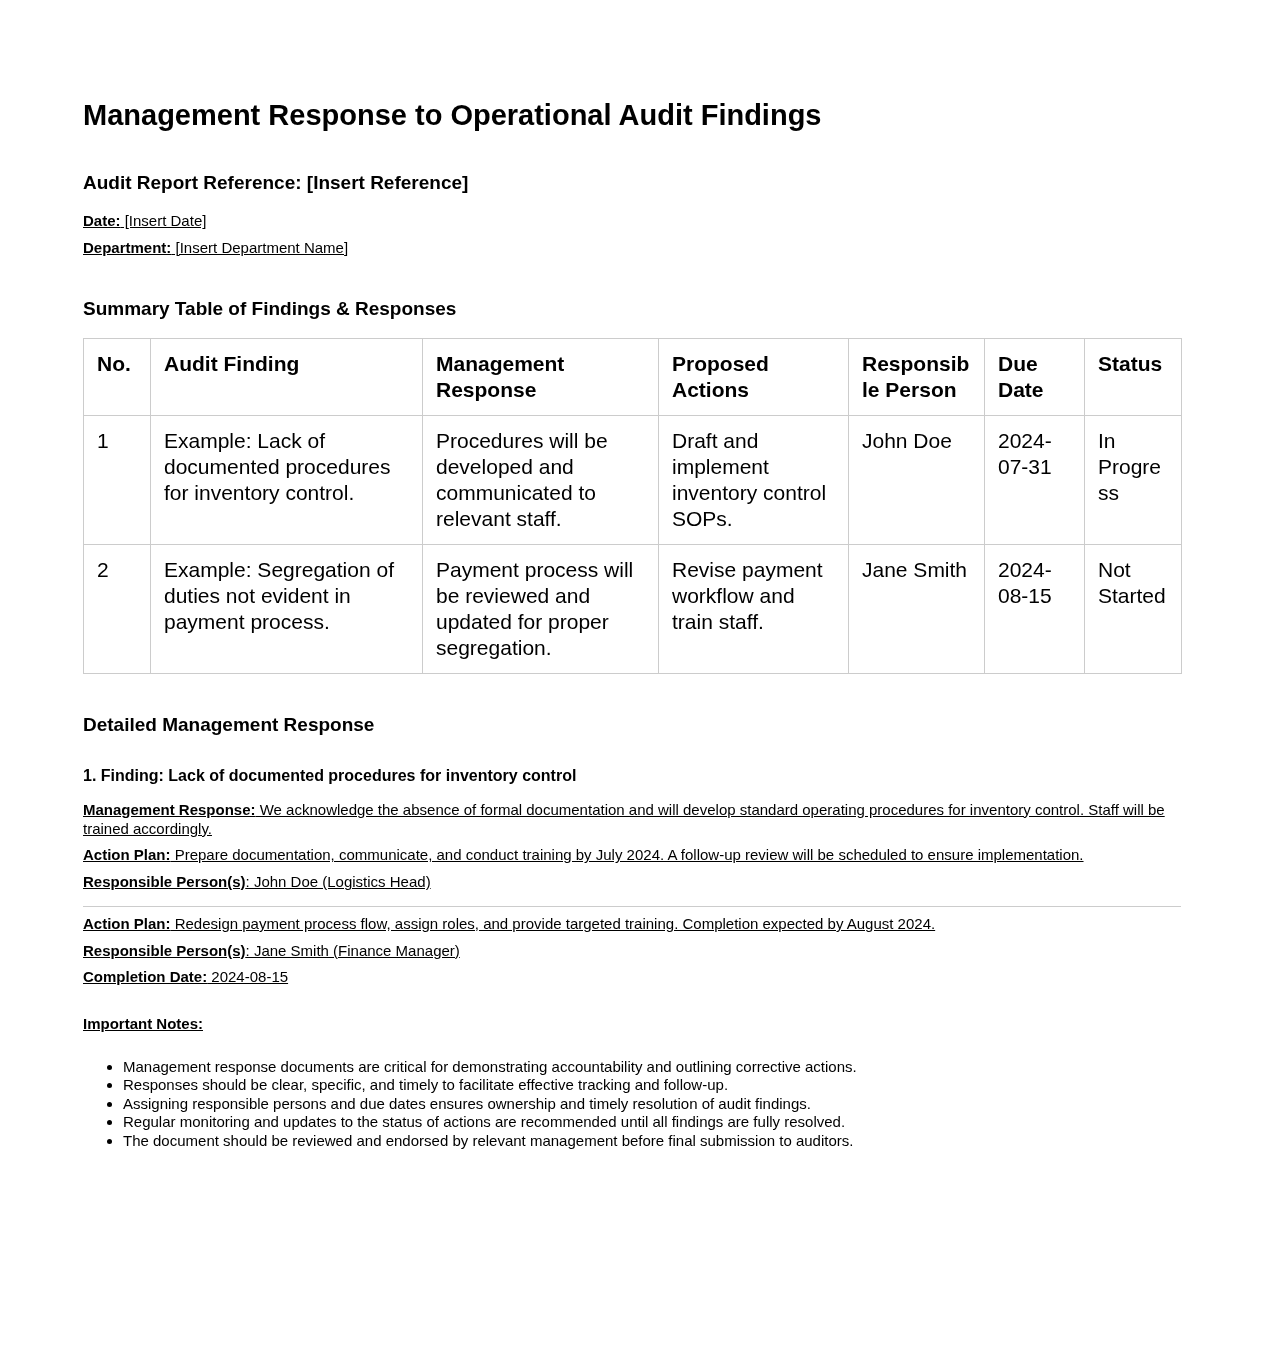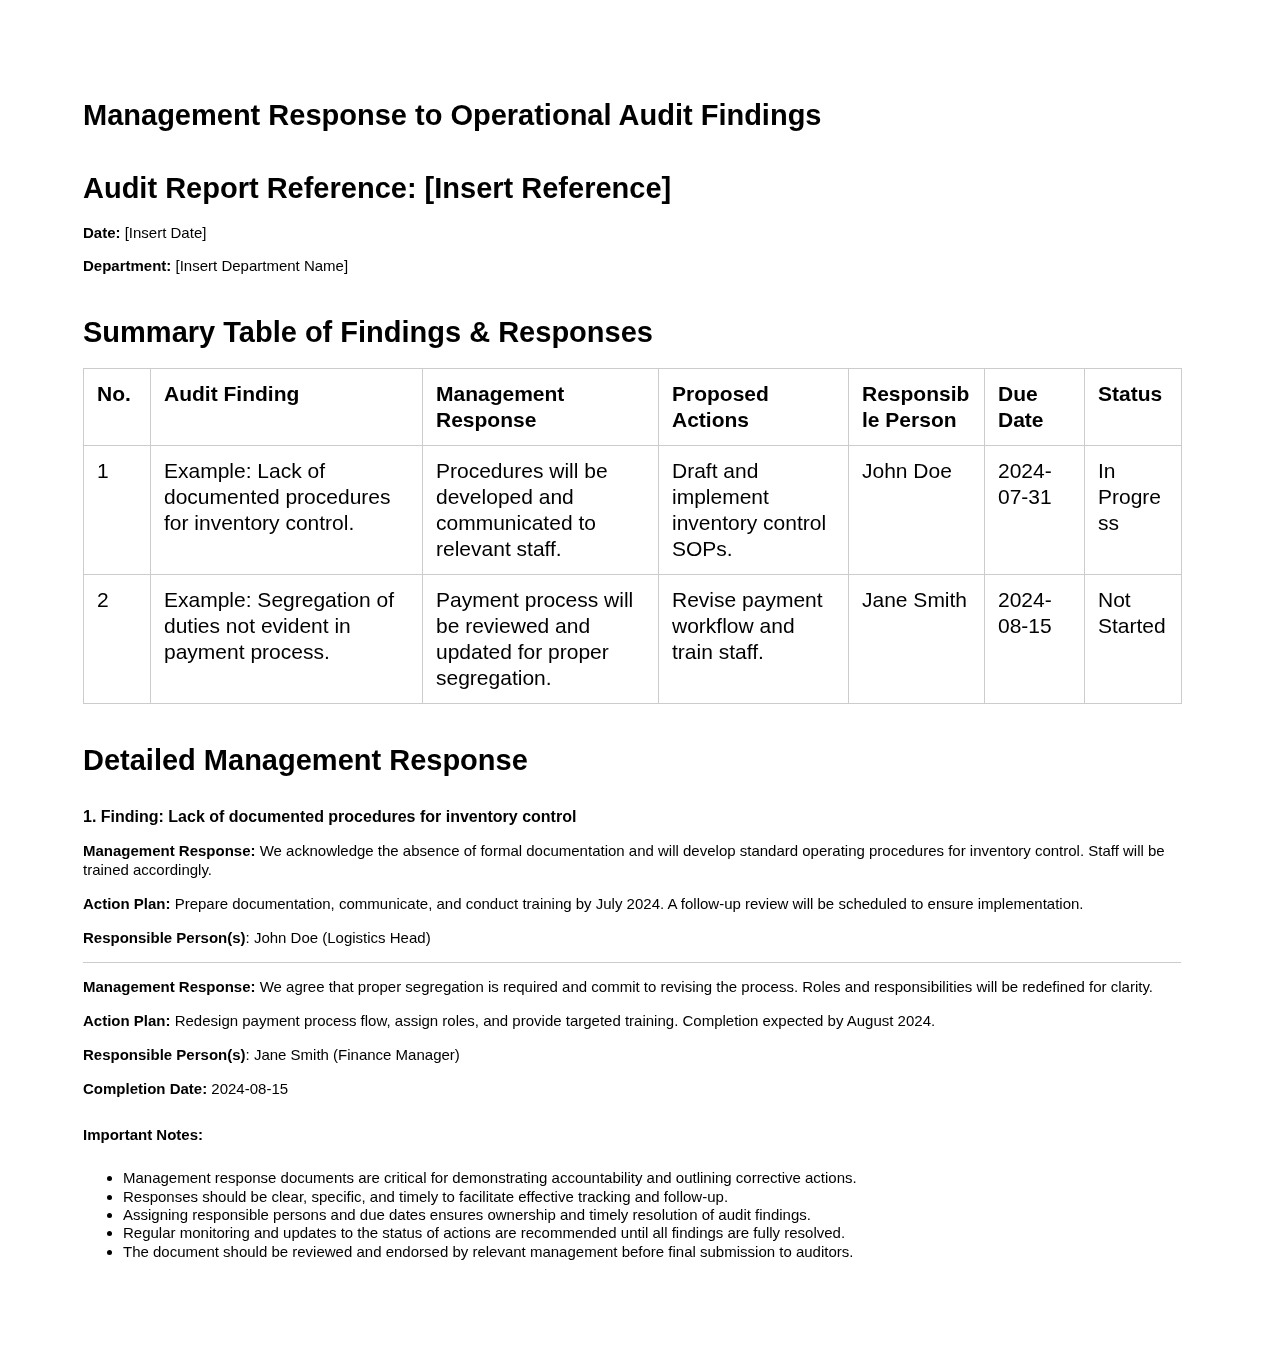--- a/index.html
+++ b/index.html
@@ -22,32 +22,32 @@
     font-size: 15px;
     line-height: 1.25;
   }
   h1.doc-title {
     font-size: 29px;
     font-weight: 700;
     margin: 0 0 0 0;
     line-height: 1.15;
   }
   h2.doc-h2 {
-    font-size: 29px;
+    font-size: 19px;
     font-weight: 700;
     margin: 40px 0 18px 0;
     line-height: 1.15;
   }
   h3.doc-h3 {
     font-size: 16px;
     font-weight: 700;
     margin: 30px 0 16px 0;
     line-height: 1.2;
   }
-  p { margin: 15px 0; }
+  p { margin: 8px 0; text-decoration: underline; }
   .label { font-weight: 700; }
 
   table.findings-table {
     border-collapse: collapse;
     table-layout: fixed;
     width: 1098px;
     margin: 0 0 8px 0;
     font-size: 21px;
   }
   table.findings-table th,
@@ -142,21 +142,20 @@
     <p><span class="label">Management Response:</span><span> We acknowledge the absence of formal documentation and will develop standard operating procedures for inventory control. Staff will be trained accordingly.</span></p>
 
     <p><span class="label">Action Plan:</span><span> Prepare documentation, communicate, and conduct training by July 2024. A follow-up review will be scheduled to ensure implementation.</span></p>
 
     <p><span class="label">Responsible Person(s)</span><span>: John Doe (Logistics Head)</span></p>
 
 
     <hr class="section-divider">
 
 
-    <p><span class="label">Management Response:</span><span> We agree that proper segregation is required and commit to revising the process. Roles and responsibilities will be redefined for clarity.</span></p>
 
     <p><span class="label">Action Plan:</span><span> Redesign payment process flow, assign roles, and provide targeted training. Completion expected by August 2024.</span></p>
 
     <p><span class="label">Responsible Person(s)</span><span>: Jane Smith (Finance Manager)</span></p>
 
     <p><span class="label">Completion Date:</span><span> 2024-08-15</span></p>
 
     <p class="notes-label"><span class="label">Important Notes:</span></p>
 
     <ul class="notes-list">

